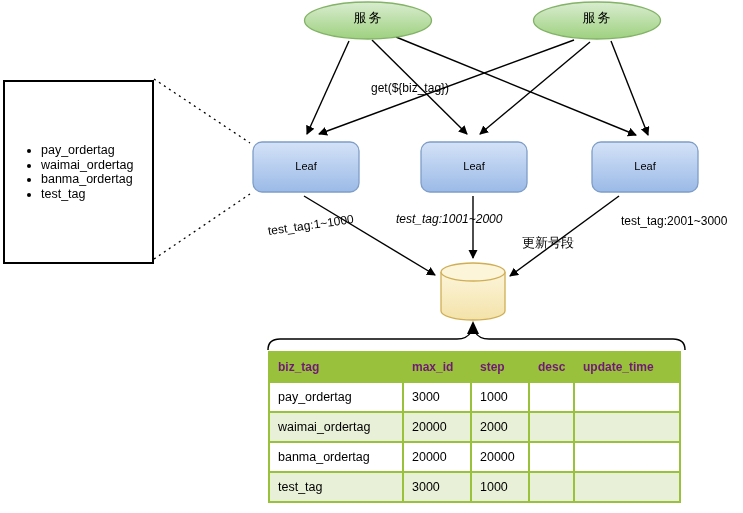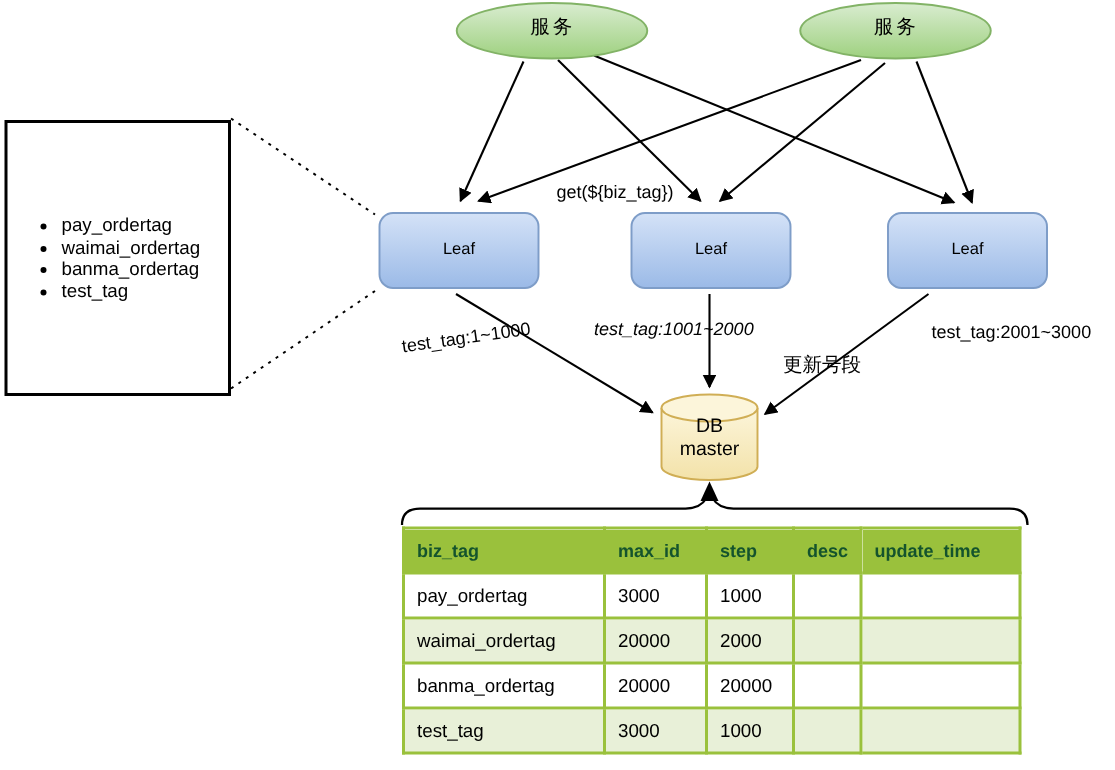--- a/index.html
+++ b/index.html
@@ -23,21 +23,21 @@
   .tag-box li{margin:0;padding:0;}
   
   table.biz{
     position:absolute;left:268px;top:351px;width:411px;
     border-collapse:collapse;table-layout:fixed;font-size:12.5px;
   }
   table.biz th, table.biz td{
     border:2px solid #9AC13C;height:28px;padding:0 2px 0 8px;
     text-align:left;overflow:hidden;white-space:nowrap;
   }
-  table.biz th{background:#9AC13C;color:#14532d;font-weight:bold;font-size:12px;}
+  table.biz th{background:#9AC13C;color:#701a75;font-weight:bold;font-size:12px;}
   table.biz tbody tr:nth-child(odd) td{background:#ffffff;}
   table.biz tbody tr:nth-child(even) td{background:#E8F0D8;}
 </style>
 </head>
 <body>
 
 <div id="stage">
 
   <svg id="lines" width="743" height="513" viewBox="0 0 743 513">
     <defs>
@@ -87,26 +87,22 @@
     <ellipse cx="473" cy="272" rx="32" ry="9" fill="#fcf5da" stroke="#d0ae55" stroke-width="1.3"></ellipse>
   </svg>
 
   <div class="node-label service-label" style="left:305px;">服务</div>
   <div class="node-label service-label" style="left:534px;">服务</div>
 
   <div class="node-label leaf-label" style="left:253px;">Leaf</div>
   <div class="node-label leaf-label" style="left:421px;">Leaf</div>
   <div class="node-label leaf-label" style="left:592px;">Leaf</div>
 
-  <div class="node-label db-label">
-    <div>DB</div>
-    <div>master</div>
-  </div>
 
-  <div class="edge-label" style="left:371px;top:81px;margin-top:40px;">get(${biz_tag})</div>
+  <div class="edge-label" style="left:371px;top:81px;">get(${biz_tag})</div>
   <div class="edge-label" style="left:268px;top:224px;transform:rotate(-8deg);transform-origin:left center;">test_tag:1~1000</div>
   <div class="edge-label" style="left:396px;top:212px;font-style:italic;">test_tag:1001~2000</div>
   <div class="edge-label" style="left:621px;top:214px;">test_tag:2001~3000</div>
   <div class="edge-label cn" style="left:522px;top:234px;text-align:center;">更新号段</div>
 
   <div class="tag-box">
     <ul>
       <li>pay_ordertag</li>
       <li>waimai_ordertag</li>
       <li>banma_ordertag</li>

